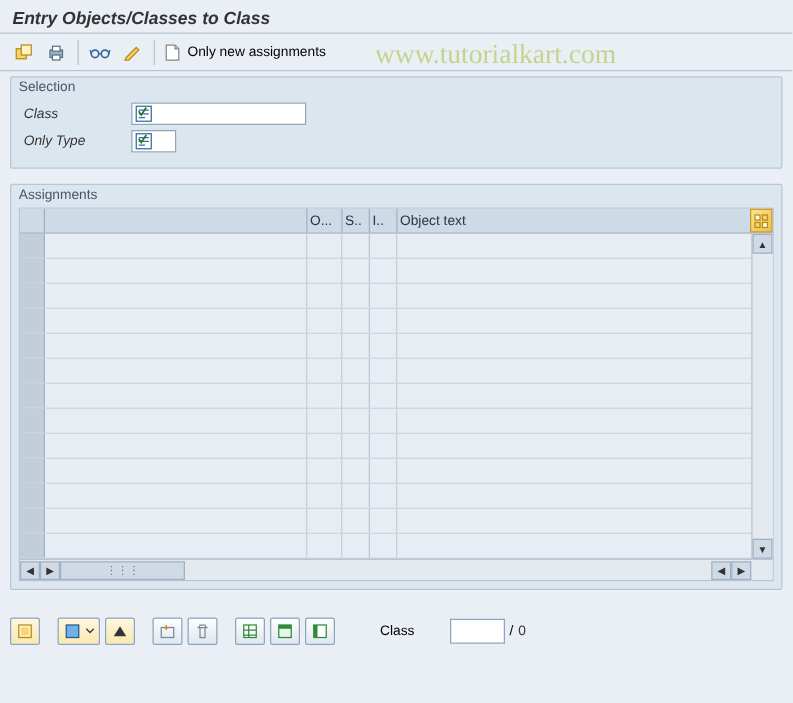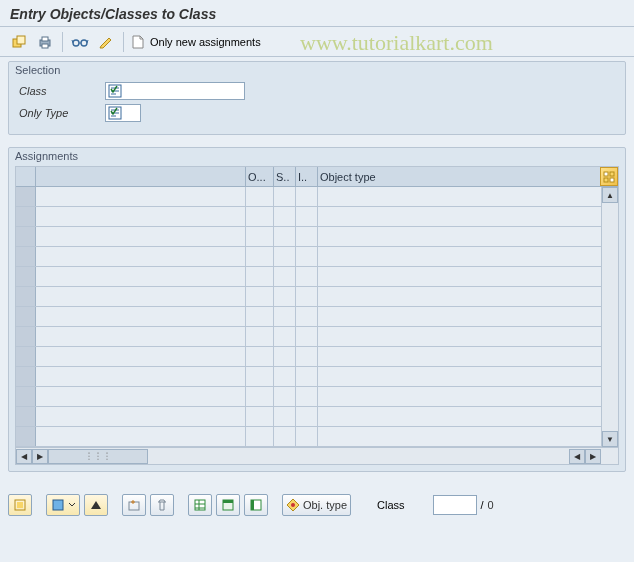--- a/index.html
+++ b/index.html
@@ -265,21 +265,21 @@
 
 <div class="groupbox" style="padding:18px 6px 6px;">
   <div class="legend">Assignments</div>
   <div class="table-wrap">
     <div class="tbl-header">
       <div class="th corner"></div>
       <div class="th" style="width:210px;"></div>
       <div class="th" style="width:28px;">O...</div>
       <div class="th" style="width:22px;">S..</div>
       <div class="th" style="width:22px;">I..</div>
-      <div class="th" style="flex:1;border-right:none;">Object type</div>
+      <div class="th" style="flex:1;border-right:none;">Object text</div>
       <div class="config-corner">
         <svg width="12" height="12">
           <rect x="1" y="1" width="4" height="4" fill="#fff" stroke="#b38b1a"></rect>
           <rect x="7" y="1" width="4" height="4" fill="#f8d568" stroke="#b38b1a"></rect>
           <rect x="1" y="7" width="4" height="4" fill="#f8d568" stroke="#b38b1a"></rect>
           <rect x="7" y="7" width="4" height="4" fill="#fff" stroke="#b38b1a"></rect>
         </svg>
       </div>
     </div>
     <div class="tbl-body">
@@ -451,26 +451,19 @@
         <rect x="2" y="2" width="10" height="3" fill="#2e8b3a"></rect>
       </svg>
   </span>
   <span class="btn-raised sq">
     <svg width="14" height="14">
         <rect x="2" y="2" width="10" height="10" fill="#fff" stroke="#2e8b3a"></rect>
         <rect x="2" y="2" width="3" height="10" fill="#2e8b3a"></rect>
       </svg>
   </span>
   <span style="width:6px"></span>
-  <span class="btn-raised">
-    <svg width="14" height="14">
-        <path d="M7 1 l6 6 l-6 6 l-6 -6 z" fill="#f8d568" stroke="#b38b1a"></path>
-        <circle cx="7" cy="7" r="2" fill="#c33"></circle>
-      </svg>
-    <span>Obj. type</span>
-  </span>
   <span style="width:18px"></span>
   <span>Class</span>
   <span style="width:20px"></span>
   <input class="input-num" value="" style="">
   <span>/</span>
   <span class="static-num">0</span>
 </div>
 
 </body></html>

